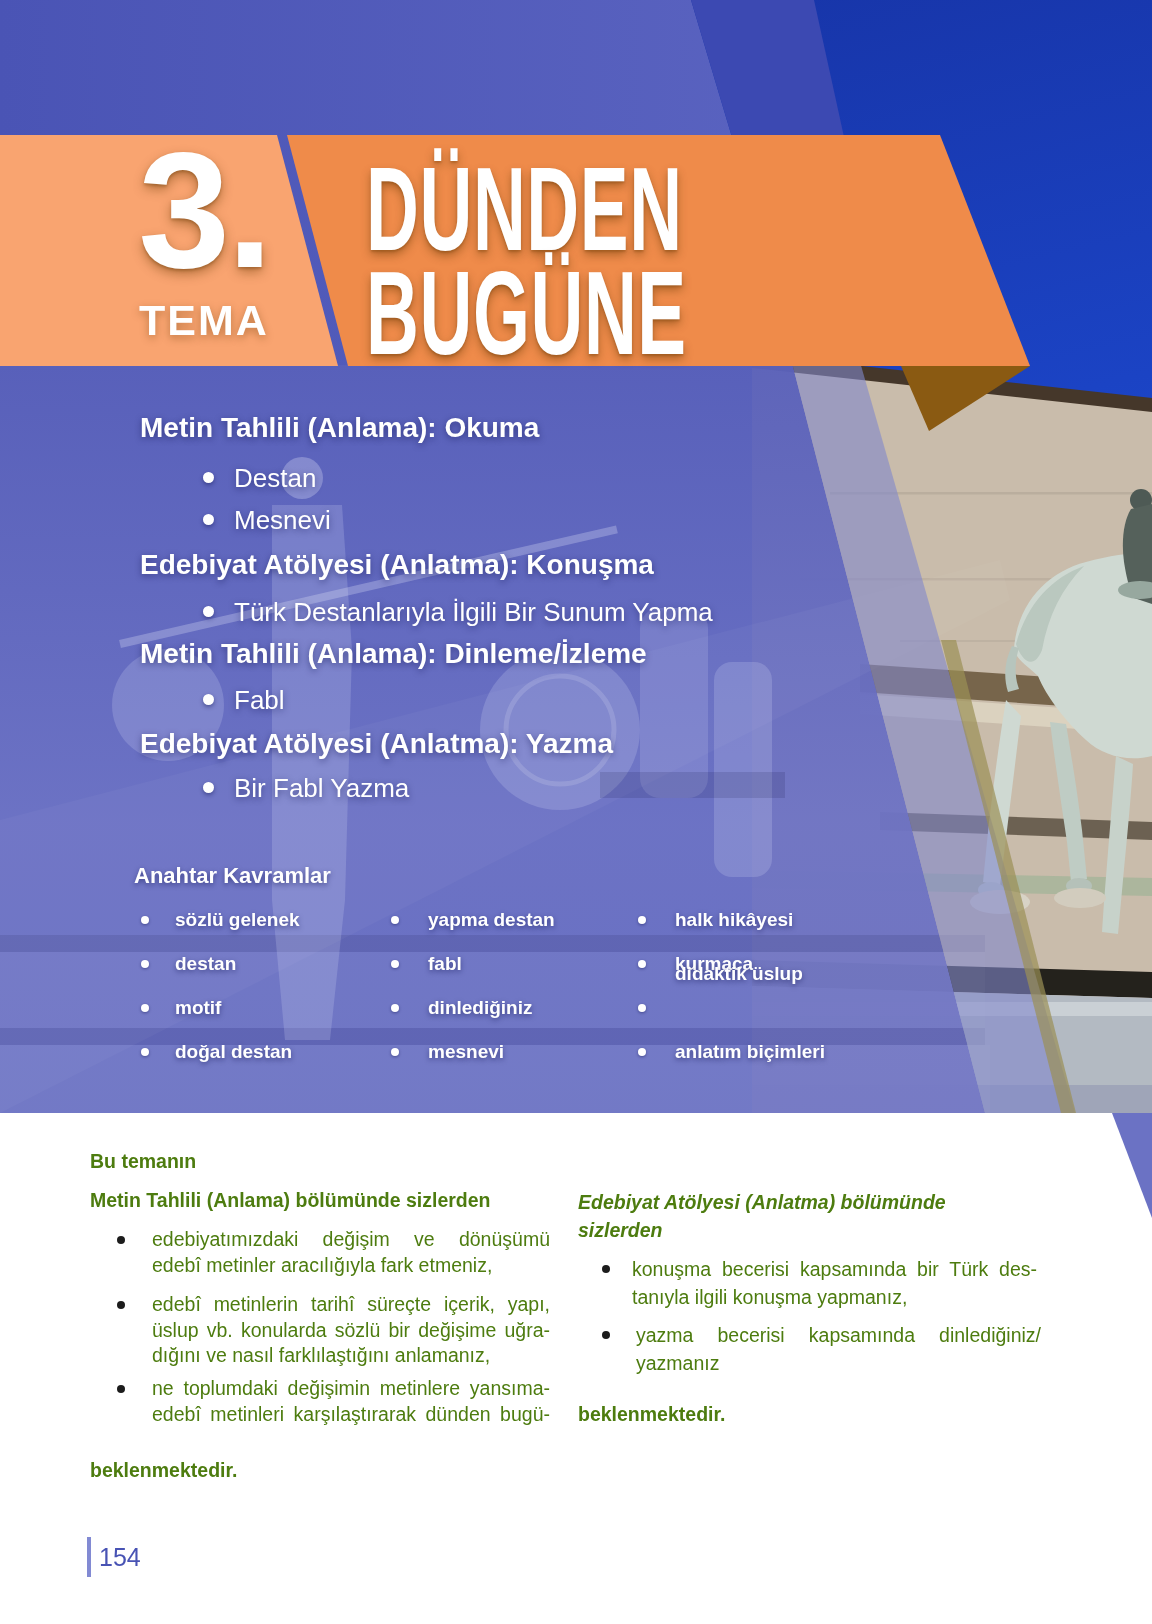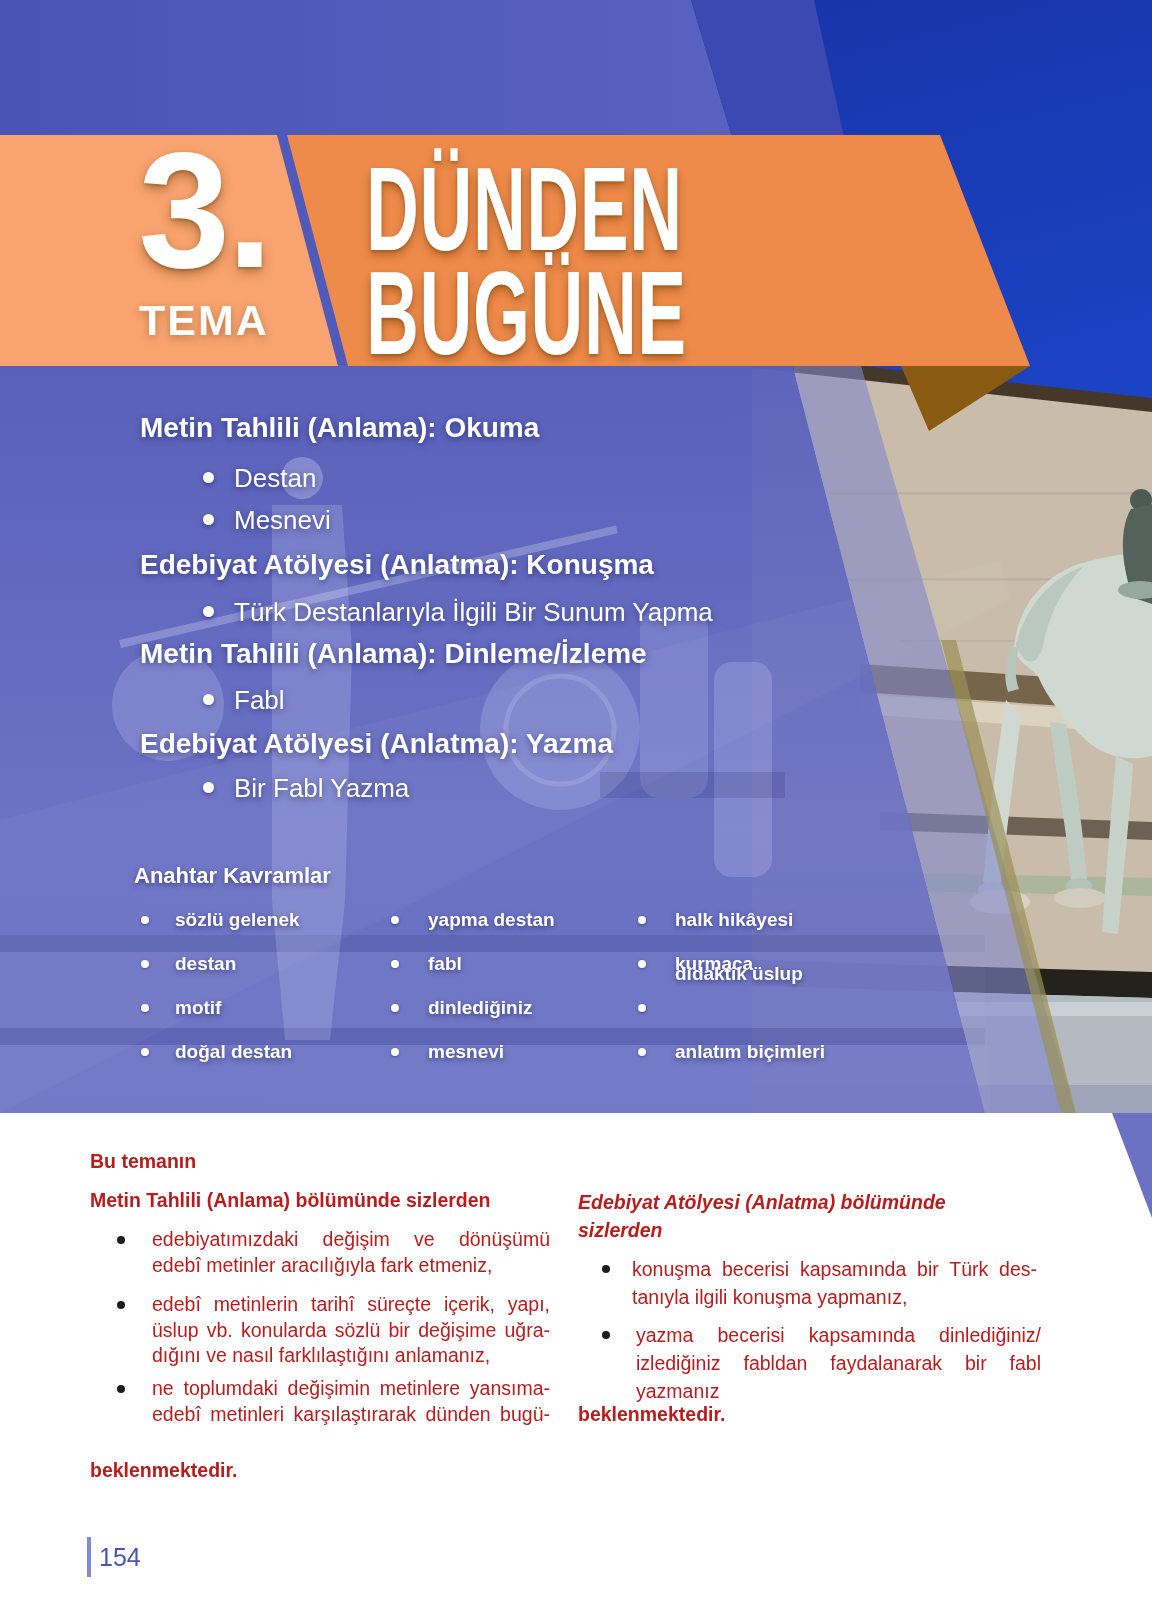--- a/index.html
+++ b/index.html
@@ -50,21 +50,21 @@
   }
   .kc-item{
     font-size:19px; font-weight:700; color:#ffffff; white-space:nowrap;
     text-shadow:0 2px 5px rgba(15,20,80,.5);
   }
   .kc-dot{
     width:8px; height:8px; border-radius:50%; background:#ffffff;
     box-shadow:0 1px 3px rgba(15,20,80,.45);
   }
   
-  .bk{color:#b91c1c;}
+  .bk{color:#4d7c0f;}
   .x-intro,.x-head,.x-close{font-size:19.5px; font-weight:700; line-height:25.5px;}
   .x-line{font-size:19.5px; font-weight:400;}
   .lh-l .x-line{line-height:25.5px;} .lh-r .x-line{line-height:28px;}
   .lh-r .x-head{line-height:28px;font-style:italic;}
   .jl{text-align:justify; text-align-last:justify;}
   .x-dot{width:8px; height:8px; border-radius:50%; background:#1c1c1c;}
   
   .pn-line{left:87px; top:1537px; width:4px; height:40px; background:#828ad3;}
   .pn{left:99px; top:1543px; font-size:25px; color:#4853b4; font-weight:400;}
 </style>
@@ -269,21 +269,20 @@
   </div>
 
   <div class="abs lh-r" style="left:632px;top:1255px;width:405px;">
     <div class="bk x-line jl">konuşma becerisi kapsamında bir Türk des-</div>
     <div class="bk x-line">tanıyla ilgili konuşma yapmanız,</div>
   </div>
   <div class="abs x-dot" style="left:602px;top:1265px;"></div>
 
   <div class="abs lh-r" style="left:636px;top:1321px;width:405px;">
     <div class="bk x-line jl">yazma becerisi kapsamında dinlediğiniz/</div>
-    <div class="bk x-line jl">izlediğiniz fabldan faydalanarak bir fabl</div>
     <div class="bk x-line">yazmanız</div>
   </div>
   <div class="abs x-dot" style="left:602px;top:1331px;"></div>
 
   <div class="abs bk x-close" style="left:578px;top:1402px;">beklenmektedir.</div>
 
   <div class="abs pn-line"></div>
   <div class="abs pn">154</div>
 
 </div>

